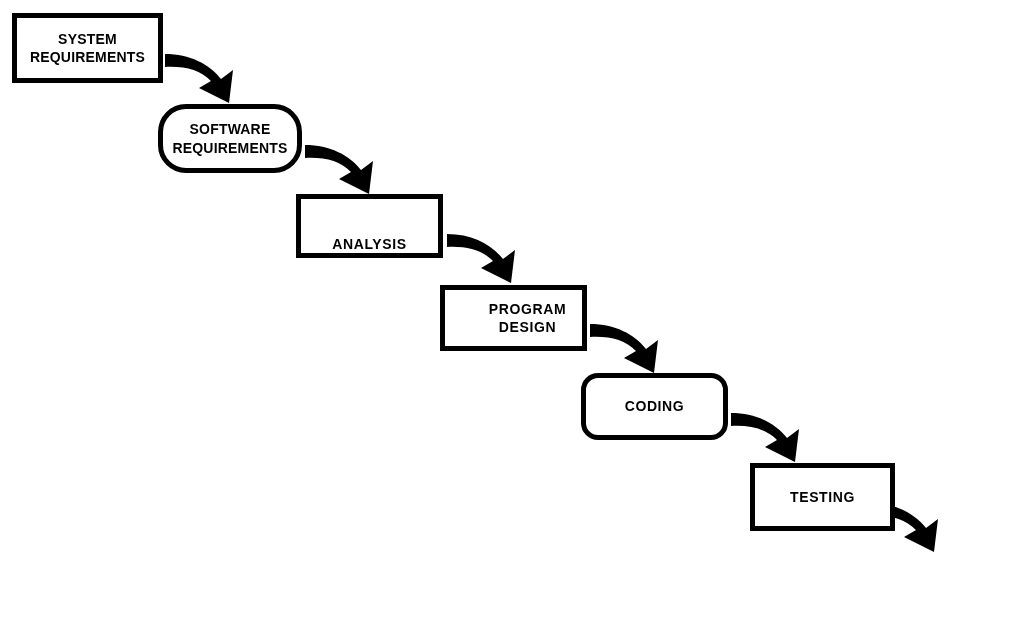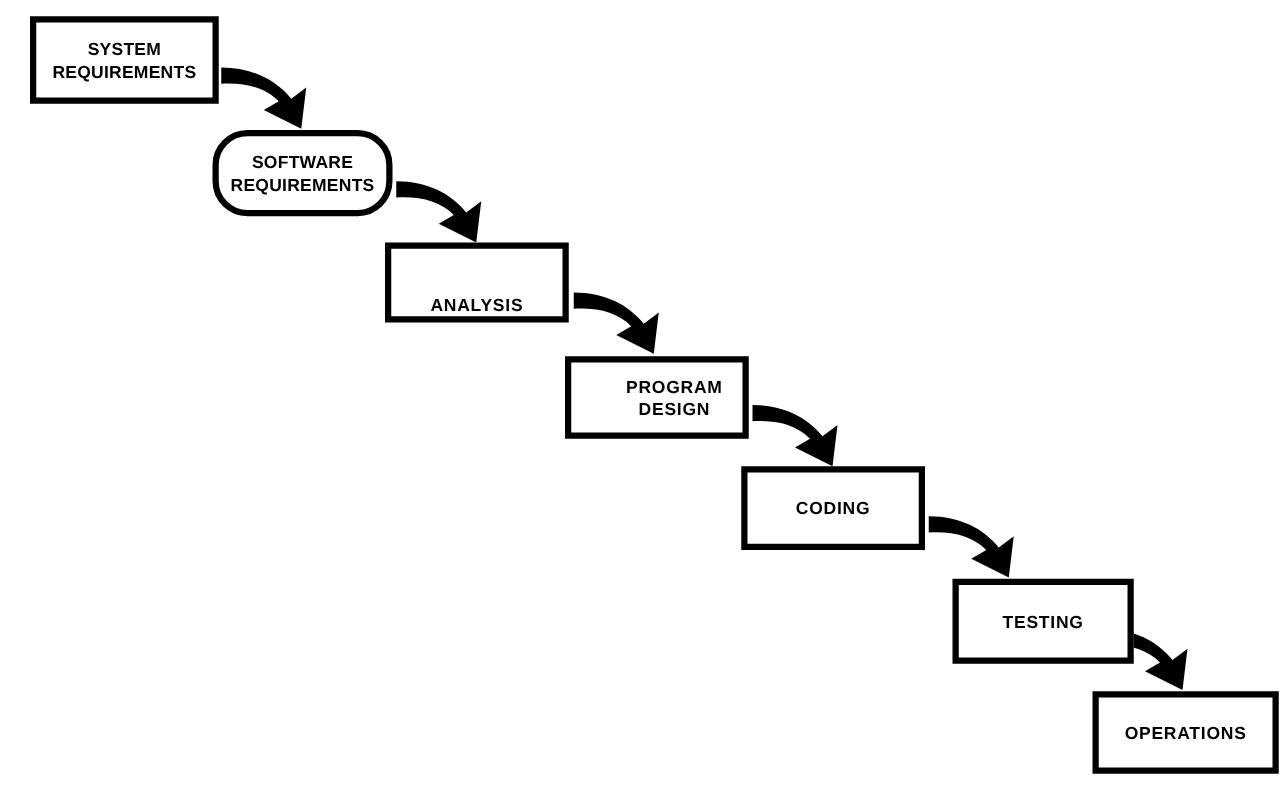--- a/index.html
+++ b/index.html
@@ -12,21 +12,21 @@
     width: 1024px;
     height: 631px;
     position: relative;
     overflow: hidden;
     font-family: "Liberation Sans", sans-serif;
     -webkit-font-smoothing: none;
   }
 
   #diagram-canvas {
     position: absolute;
-    left: 12px;
+    left: 0;
     top: 0;
     width: 864px;
     height: 631px;
   }
 
   
   #arrow-layer {
     position: absolute;
     left: 0;
     top: 0;
@@ -128,26 +128,23 @@
 
     <div class="phase-box" style="left:296px; top:194px; width:147px; height:64px;align-items:flex-end;">
       <span class="phase-label">ANALYSIS</span>
     </div>
 
     <div class="phase-box" style="left:440px; top:285px; width:147px; height:66px;padding-left:28px;">
       <span class="phase-label">PROGRAM
 DESIGN</span>
     </div>
 
-    <div class="phase-box" style="left:581px; top:373px; width:147px; height:67px;">
+    <div class="phase-box" style="left:581px; top:373px; width:147px; height:67px;border-radius:17px;">
       <span class="phase-label">CODING</span>
     </div>
 
     <div class="phase-box" style="left:722px; top:463px; width:145px; height:68px;margin-left:28px;">
       <span class="phase-label">TESTING</span>
     </div>
 
-    <div class="phase-box" style="left:862px; top:553px; width:149px; height:66px;">
-      <span class="phase-label">OPERATIONS</span>
-    </div>
   </div>
 
 </div>
 
 </body></html>

